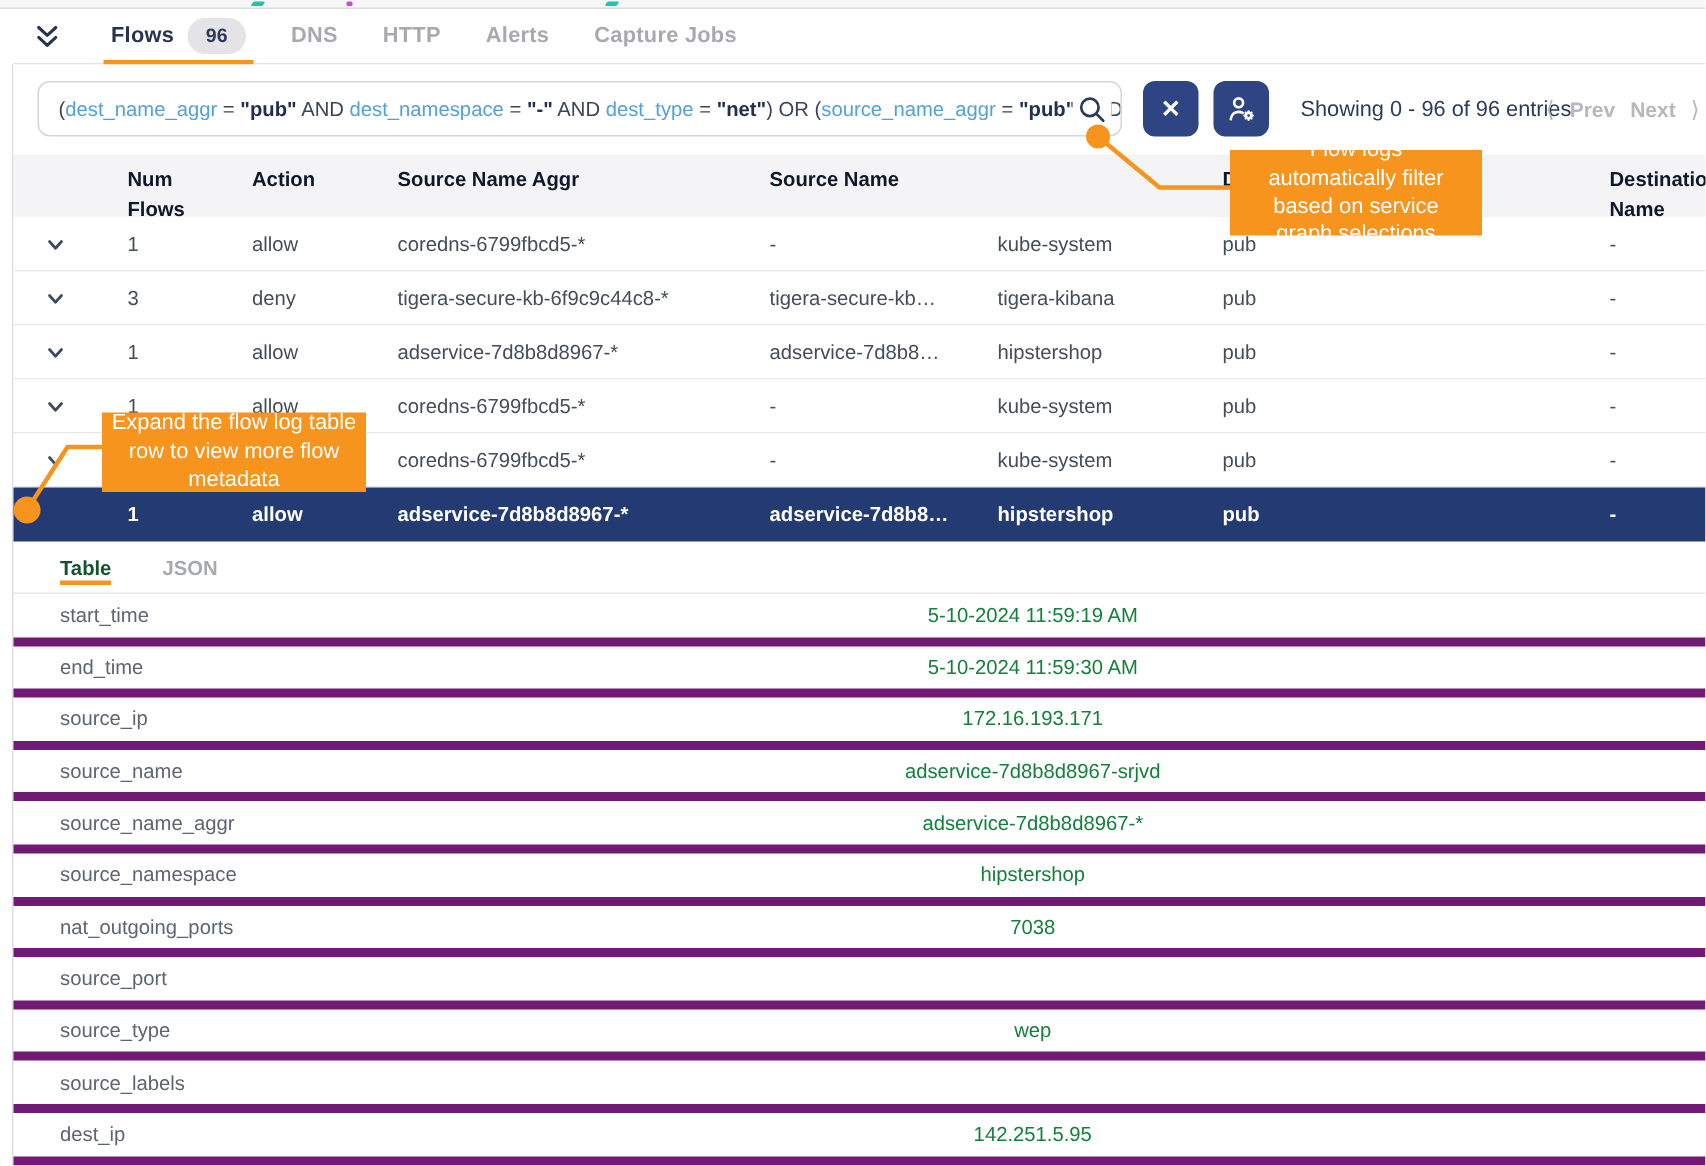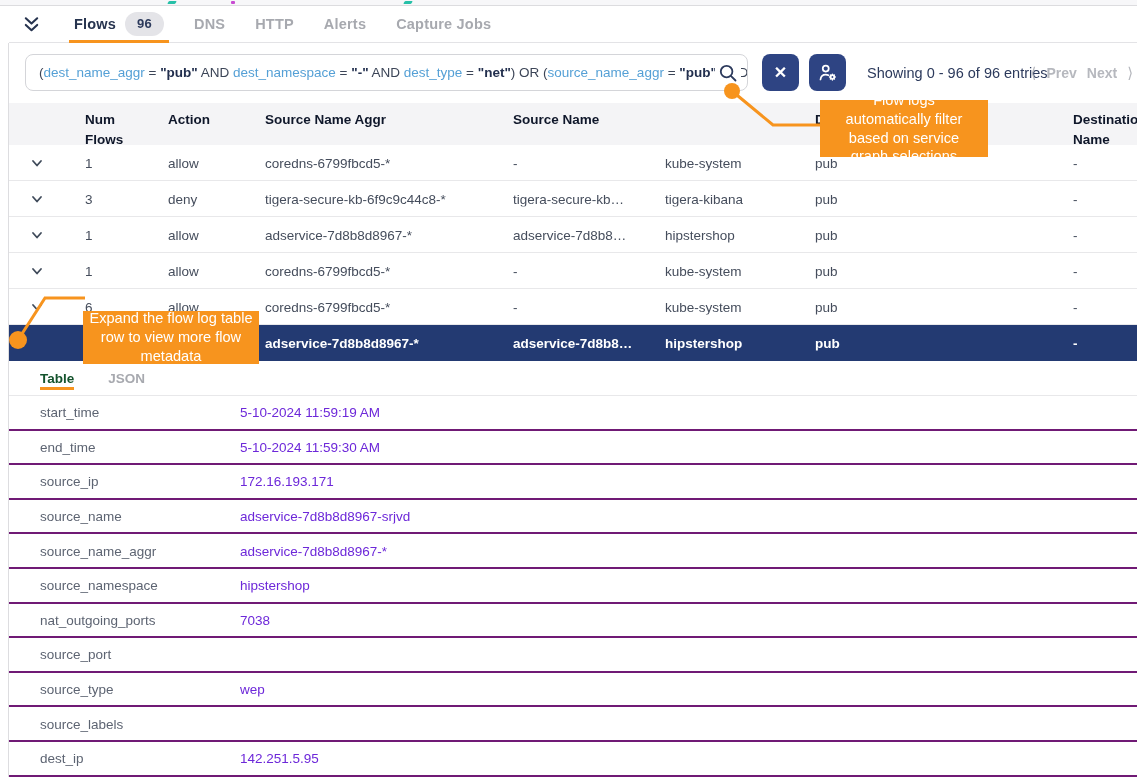--- a/index.html
+++ b/index.html
@@ -68,31 +68,31 @@
   .hw-num { width:48px; } .hw-sns { width:92px; } .hw-dname { width:70px; }
 
   
   .detail { position:absolute; left:9px; top:361px; width:1128px; }
   .dtabs { position:relative; height:35px; border-bottom:1px solid #e8e8ea; display:flex; align-items:center;
     padding-left:31px; gap:34px; }
   .dtab { font-size:13.5px; font-weight:700; color:#a7a9af; position:relative; height:100%;
     display:flex; align-items:center; cursor:pointer; }
   .dtab.active { color:#14532d; }
   .dtab.active::after { content:""; position:absolute; left:0; right:0; bottom:5px; height:3px; background:#f7941e; }
-  .drow { position:relative; height:34.6px; border-bottom:2px solid #701a75; }
+  .drow { position:relative; height:34.6px; border-bottom:6px solid #701a75;text-align:center; }
   .drow .dkey { position:absolute; left:31px; top:50%; transform:translateY(-50%); font-size:13.5px; color:#5d6472; }
   .drow .dval { position:absolute; left:231px; right:0; top:50%; transform:translateY(-50%);
-    font-size:13.5px; color:#6d28d9; white-space:nowrap; overflow:hidden; }
+    font-size:13.5px; color:#15803d; white-space:nowrap; overflow:hidden; }
 
   
   .callout-svg { position:absolute; left:0; top:0; width:1137px; height:777px; pointer-events:none; z-index:40; }
   .tooltip { position:absolute; background:#f7941e; color:#fff; text-align:center; z-index:41;
     font-size:14.6px; line-height:1.3; display:flex; align-items:center; justify-content:center; }
   .tip-filter { left:820px; top:100px; width:168px; height:57px; padding:4px 10px; }
-  .tip-expand { left:83px;  top:275px; width:176px; height:53px; padding:4px 6px;margin-top:36px; }
+  .tip-expand { left:68px;  top:275px; width:176px; height:53px; padding:4px 6px; }
 </style>
 </head>
 <body>
 
 <div class="page">
 
   <div class="top-strip">
     <span class="speck teal" style="left:168px"></span>
     <span class="speck purple" style="left:231px"></span>
     <span class="speck teal" style="left:404px"></span>

